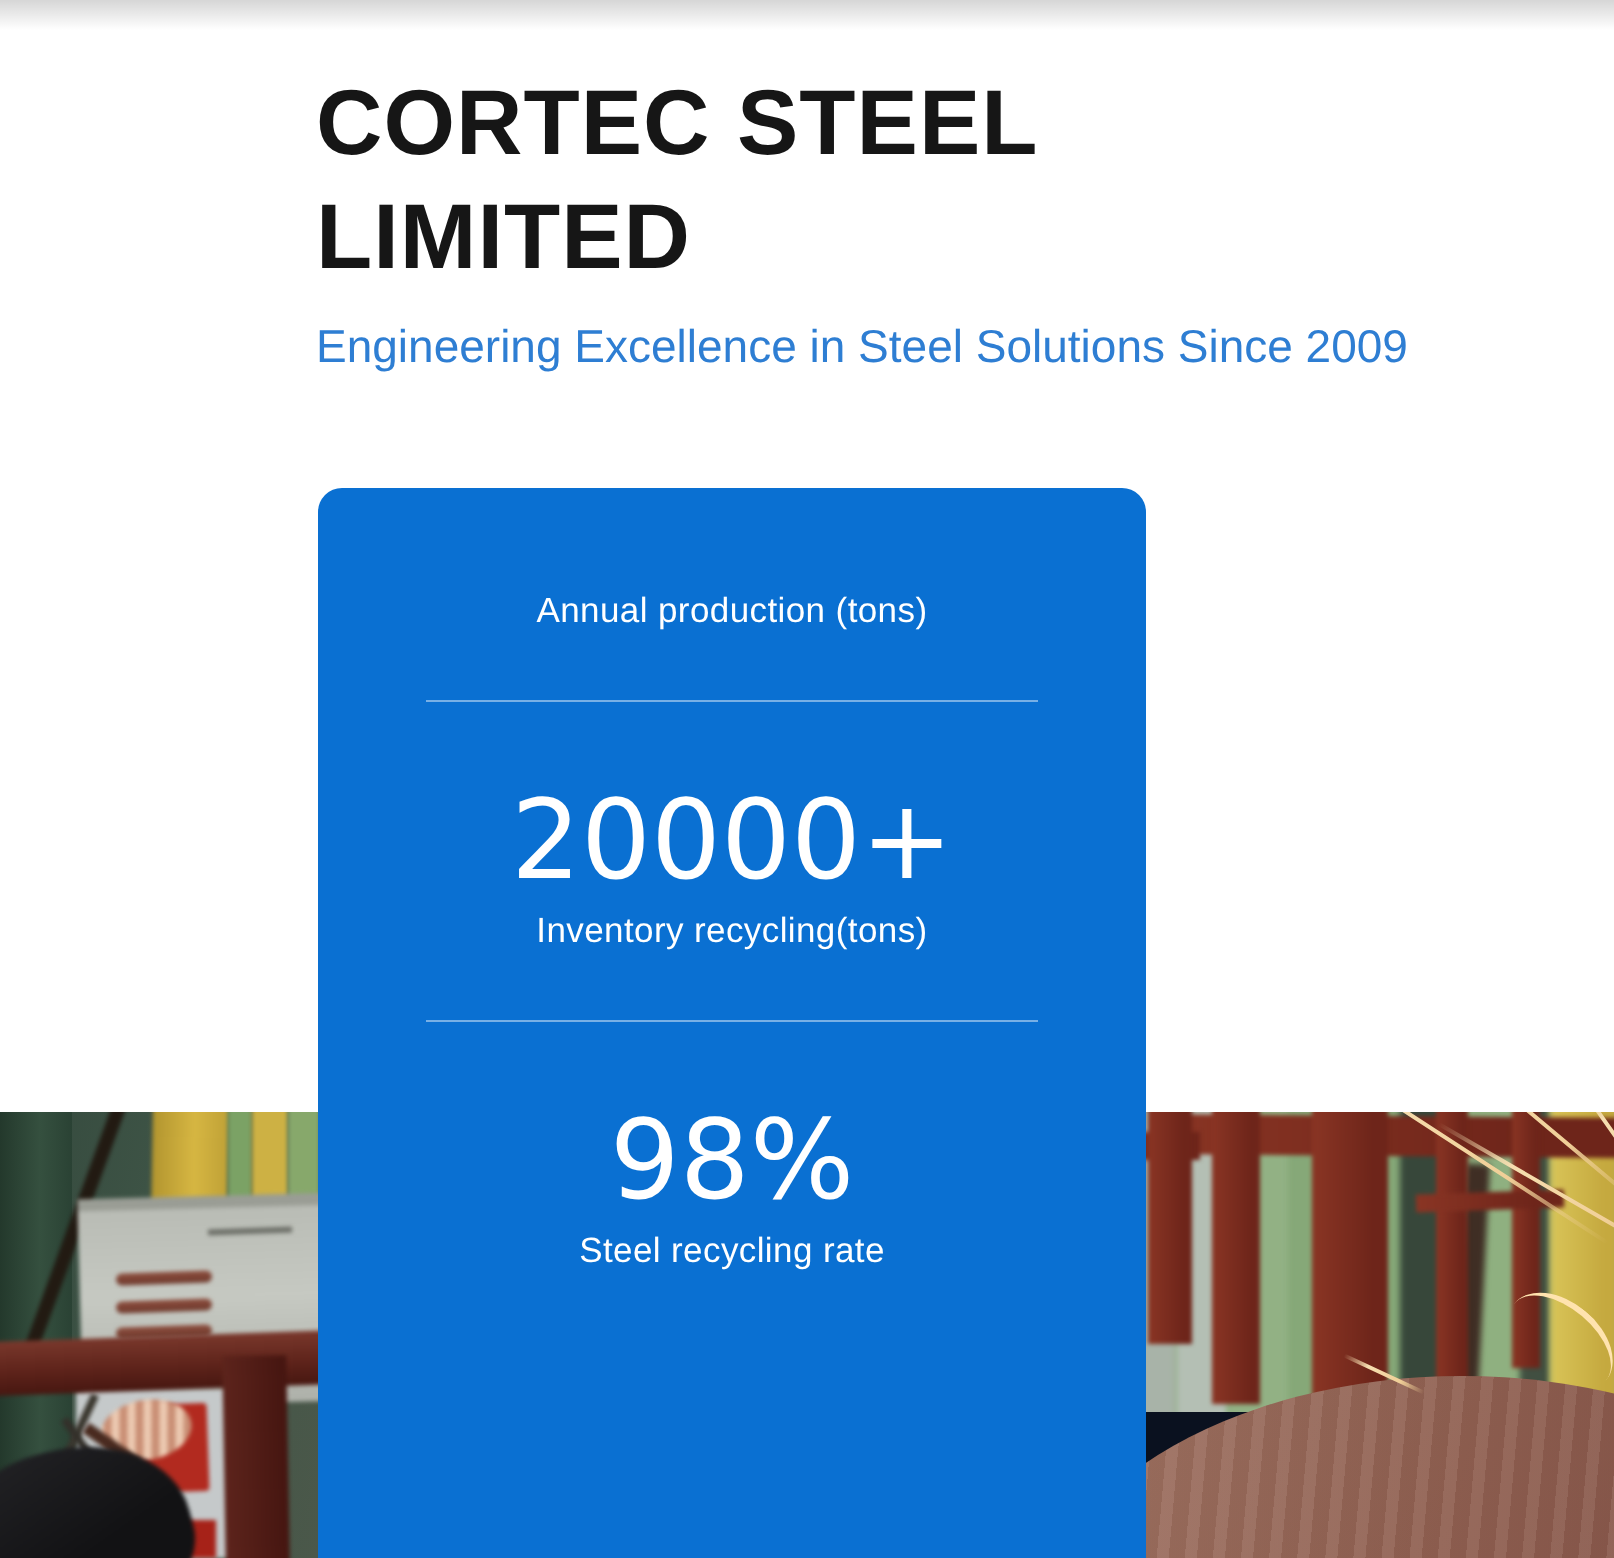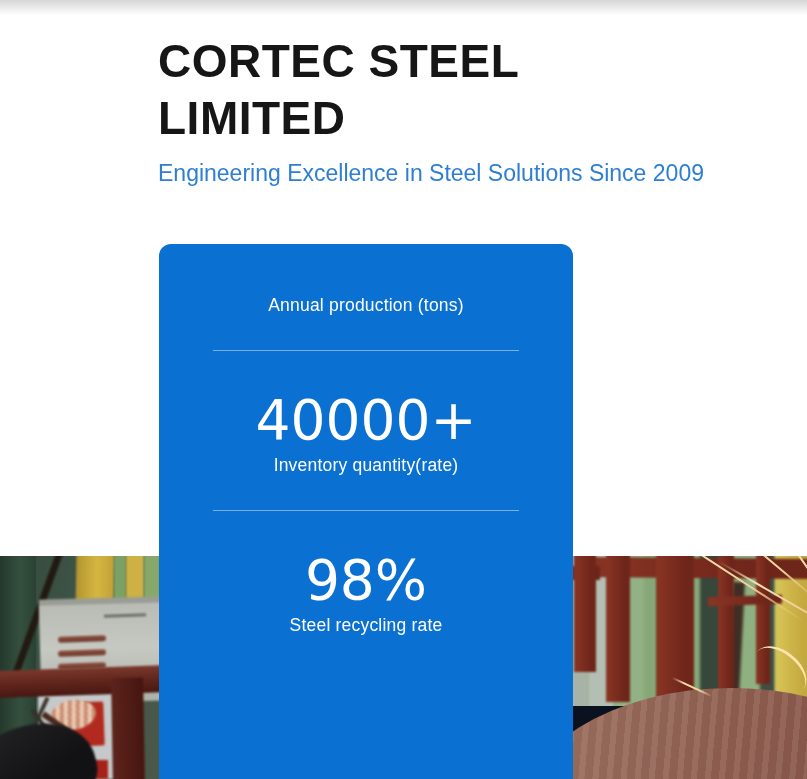--- a/index.html
+++ b/index.html
@@ -171,21 +171,21 @@
     <div class="sh spark-arc"></div>
   </div>
 </div>
 
 <div class="stats-card">
   <div class="stat">
     <div class="stat-label">Annual production (tons)</div>
   </div>
   <div class="divider"></div>
   <div class="stat">
-    <div class="stat-value">40000+</div>
-    <div class="stat-label">Inventory quantity(rate)</div>
+    <div class="stat-value">20000+</div>
+    <div class="stat-label">Inventory recycling(tons)</div>
   </div>
   <div class="divider"></div>
   <div class="stat">
     <div class="stat-value">98%</div>
     <div class="stat-label">Steel recycling rate</div>
   </div>
 </div>
 
 </body></html>

